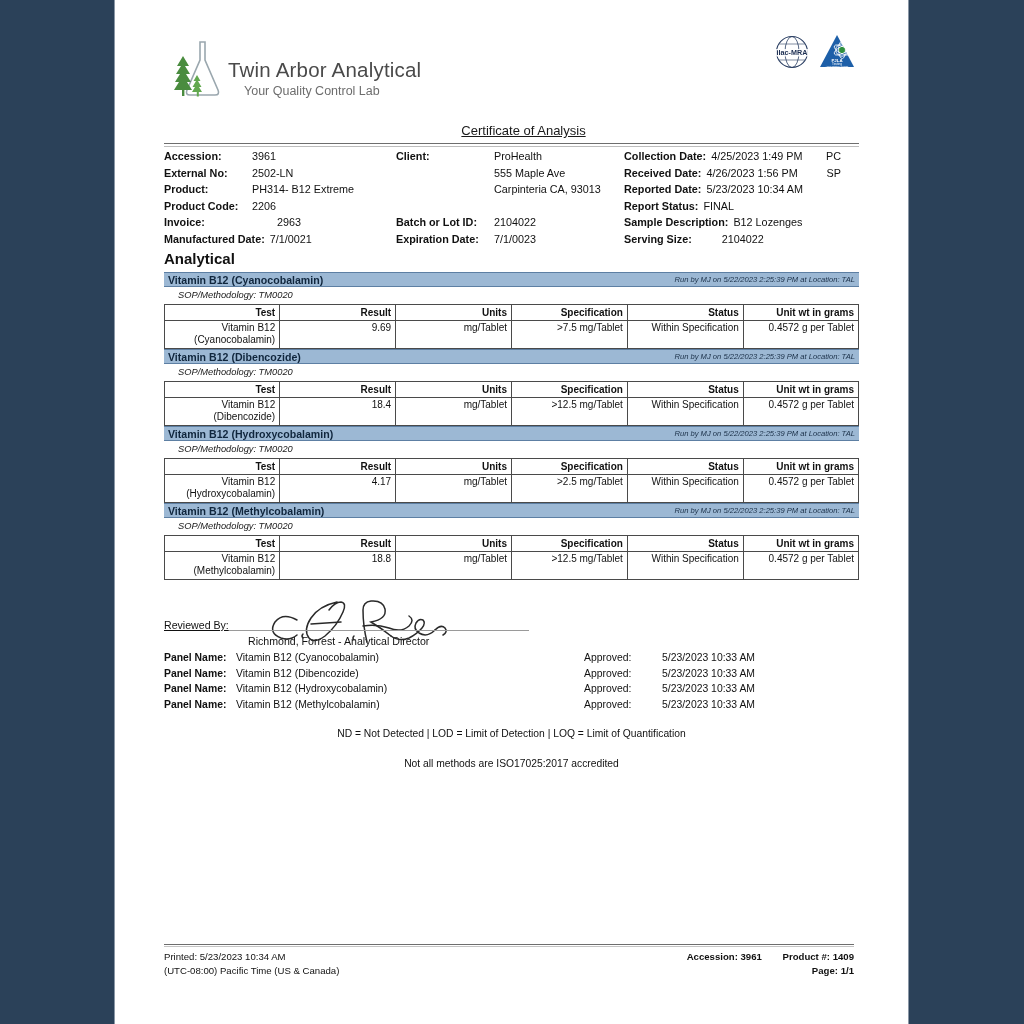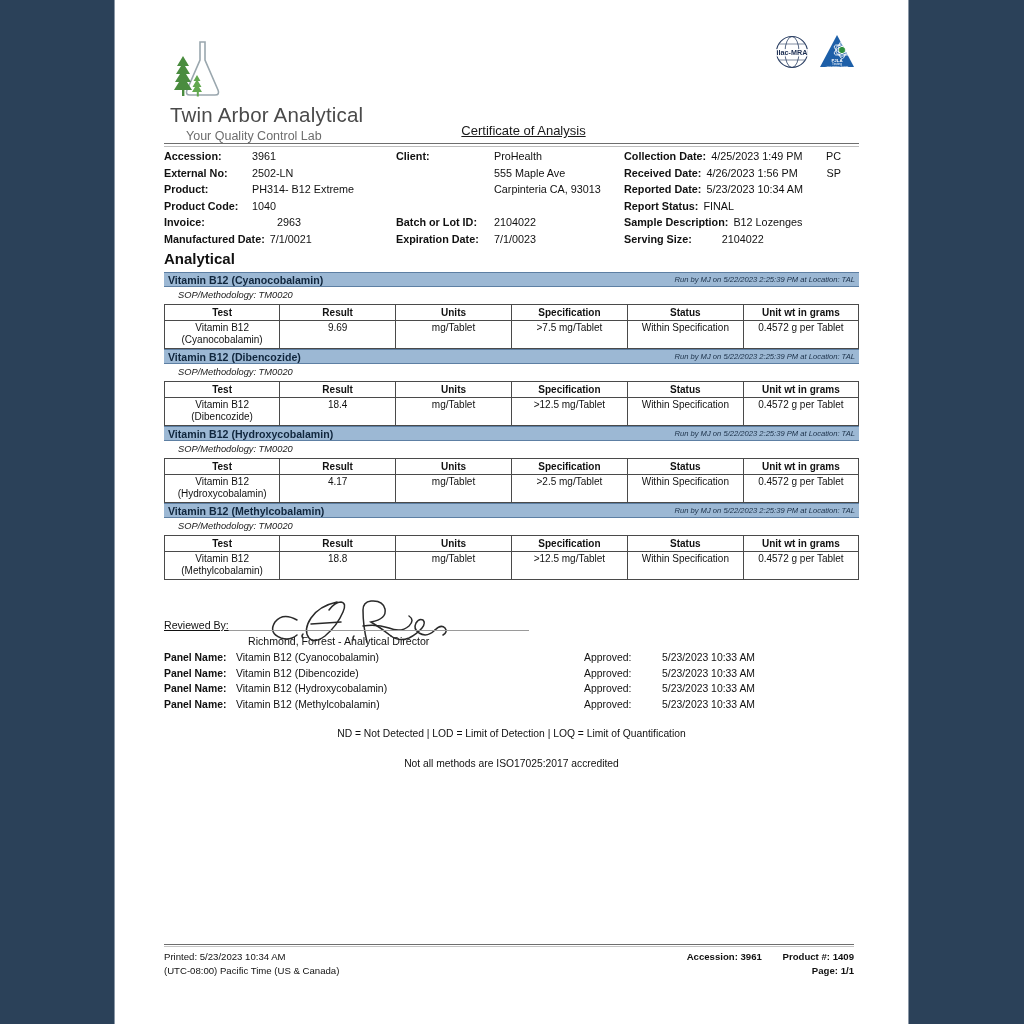--- a/index.html
+++ b/index.html
@@ -27,21 +27,21 @@
     width: 100%; height: 100%;
     padding: 0 49px;
   }
 
   
   .letterhead {
     position: relative;
     padding-top: 44px;
     height: 86px;
   }
-  .brand { position: absolute; left: 6px; top: 40px; display: flex; align-items: flex-start; flex-direction: column; }
+  .brand { position: absolute; left: 6px; top: 40px; display: flex; align-items: flex-end; }
   .logo-mark { width: 52px; height: 58px; flex: none; margin-right: 6px; }
   .brand-text { padding-top: 6px; }
   .brand-name {
     font-size: 20.5px; color: #4a4a4a; letter-spacing: 0.2px;
     line-height: 1.1; white-space: nowrap;
   }
   .brand-tag {
     font-size: 12.5px; color: #6d6d6d; margin-top: 2px;
     padding-left: 16px; white-space: nowrap;
   }
@@ -107,21 +107,21 @@
     padding: 3px 0 4px 14px;
   }
   table.res {
     width: 100%; border-collapse: collapse;
     table-layout: fixed;
     margin-bottom: 0;
   }
   table.res th, table.res td {
     border: 1px solid #4a4a4a;
     font-size: 10px; color: #111;
-    text-align: center; vertical-align: top;
+    text-align: right; vertical-align: top;
     padding: 1px 4px;
     overflow: hidden;
   }
   table.res th { font-weight: bold; height: 15px; line-height: 13px; }
   table.res td { height: 28px; line-height: 12.4px; }
   .col-test { width: 16.6%; }
   .col-result { width: 16.7%; }
   .col-units { width: 16.7%; }
   .col-spec { width: 16.7%; }
   .col-status { width: 16.7%; }
@@ -232,21 +232,21 @@
           <div class="hrow">
             <span class="hlab">External No:</span>
             <span class="hval">2502-LN</span>
           </div>
           <div class="hrow">
             <span class="hlab">Product:</span>
             <span class="hval">PH314- B12 Extreme</span>
           </div>
           <div class="hrow">
             <span class="hlab">Product Code:</span>
-            <span class="hval">1040</span>
+            <span class="hval">2206</span>
           </div>
           <div class="hrow">
             <span class="hlab">Invoice:</span>
             <span class="hval indent-num">2963</span>
           </div>
           <div class="hrow wide">
             <span class="hlab">Manufactured Date:</span>
             <span class="hval">7/1/0021</span>
           </div>
         </div>

